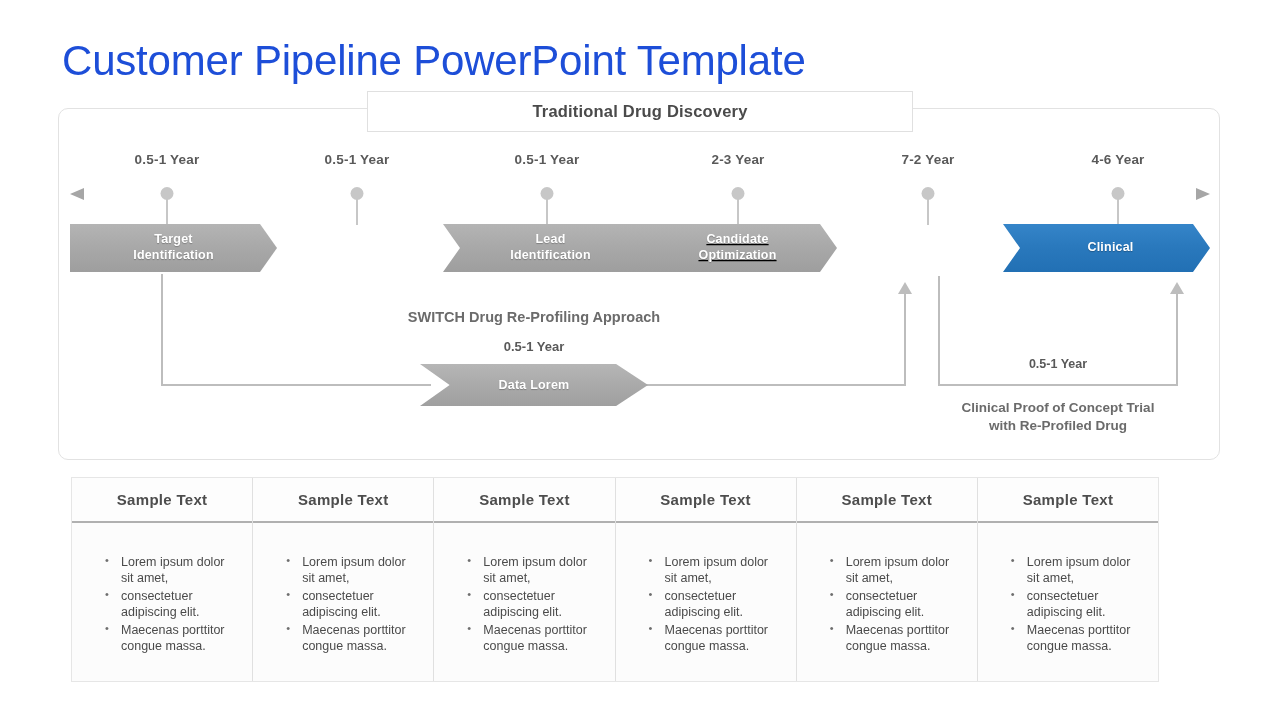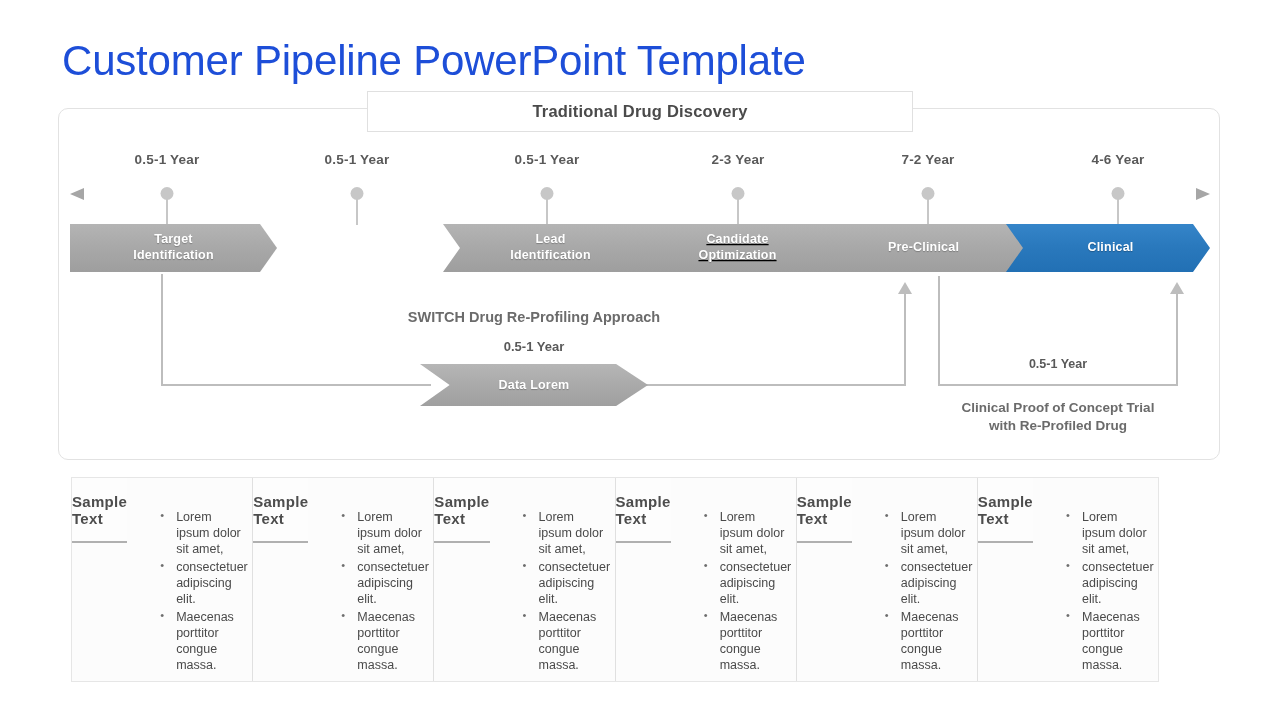--- a/index.html
+++ b/index.html
@@ -203,21 +203,21 @@
     left: 71px; top: 477px;
     width: 1088px; height: 205px;
     display: flex;
     border: 1px solid #e6e6e6;
     background: #fcfcfc;
   }
   .tcol {
     flex: 1 1 0;
     border-right: 1px solid #e0e0e0;
     display: flex;
-    flex-direction: row;
+    flex-direction: column;
     min-width: 0;
   }
   .tcol:last-child { border-right: none; }
   .thead {
     height: 65px;
     display: flex; align-items: center; justify-content: center;
     border-bottom: 2px solid #b0b0b0;
     background: #fdfdfd;
   }
   .thead-label {
@@ -292,23 +292,20 @@
   <div class="chev-row" id="chev-row">
       <div class="chev first" style="left: 0px; width: 207px; z-index: 6; clip-path: polygon(0% 0%, 91.7874% 0%, 100% 50%, 91.7874% 100%, 0% 100%);">
         <div class="chev-label"><span>Target</span><br><span>Identification</span></div>
       </div>
       <div class="chev" style="left: 373px; width: 207px; z-index: 4; clip-path: polygon(0% 0%, 91.7874% 0%, 100% 50%, 91.7874% 100%, 0% 100%, 8.21256% 50%);">
         <div class="chev-label"><span>Lead</span><br><span>Identification</span></div>
       </div>
       <div class="chev" style="left: 560px; width: 207px; z-index: 3; clip-path: polygon(0% 0%, 91.7874% 0%, 100% 50%, 91.7874% 100%, 0% 100%, 8.21256% 50%); text-decoration: underline;">
         <div class="chev-label"><span>Candidate</span><br><span>Optimization</span></div>
       </div>
-      <div class="chev" style="left: 746px; width: 207px; z-index: 2; clip-path: polygon(0% 0%, 91.7874% 0%, 100% 50%, 91.7874% 100%, 0% 100%, 8.21256% 50%);">
-        <div class="chev-label">Pre-Clinical</div>
-      </div>
       <div class="chev blue" style="left: 933px; width: 207px; z-index: 1; clip-path: polygon(0% 0%, 91.7874% 0%, 100% 50%, 91.7874% 100%, 0% 100%, 8.21256% 50%);">
         <div class="chev-label">Clinical</div>
       </div>
     </div>
 
   <div class="switch-title">SWITCH Drug Re-Profiling Approach</div>
   <div class="switch-year">0.5-1 Year</div>
 
   <div class="ln ln-v" style="left:161px; top:274px; height:112px;"></div>
   <div class="ln ln-h" style="left:161px; top:384px; width:270px;"></div>

